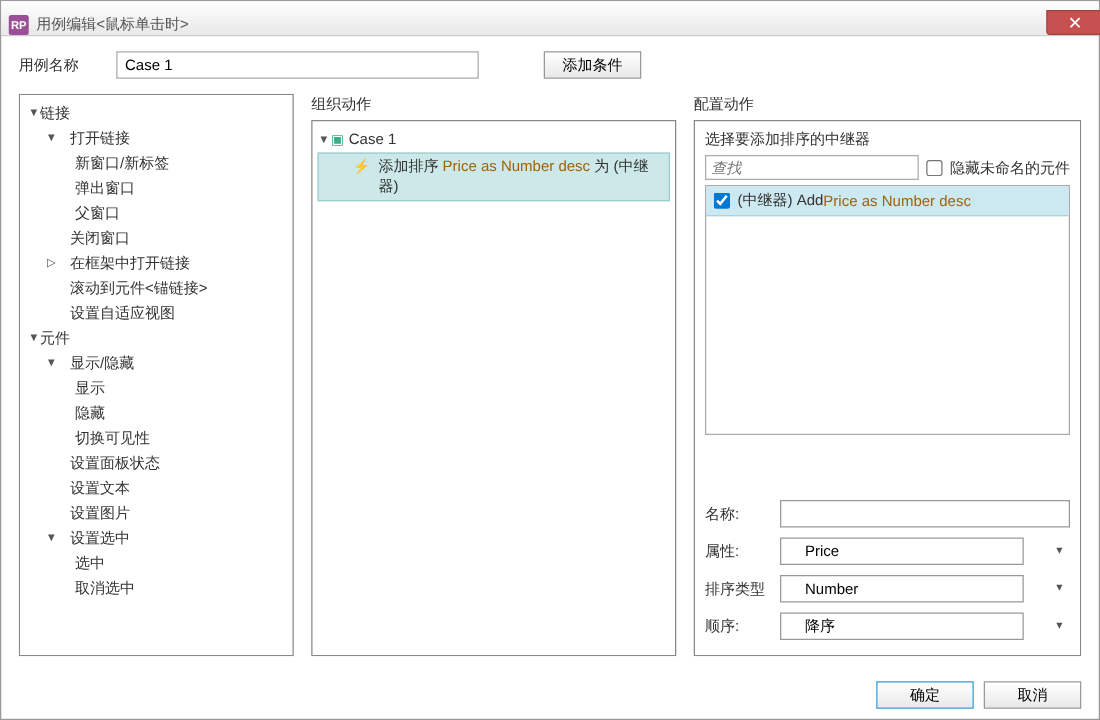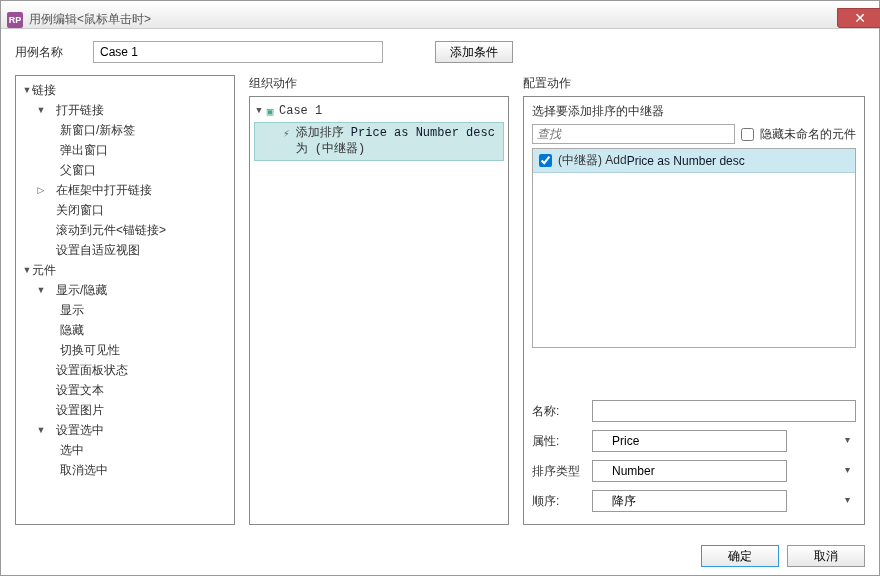--- a/index.html
+++ b/index.html
@@ -11,41 +11,41 @@
 .close-btn { width: 46px; height: 20px; background: #c75050; border: 1px solid #a04040; display: flex; align-items: center; justify-content: center; color: #fff; font-size: 14px; margin-top: -4px; margin-right: -4px; border-radius: 0 0 3px 3px; }
 .content { flex: 1; padding: 12px 14px; display: flex; flex-direction: column; overflow: hidden; }
 .row1 { display: flex; align-items: center; gap: 24px; margin-bottom: 12px; }
 .label-name { width: 54px; }
 .input-name { width: 290px; height: 22px; border: 1px solid #aaa; padding: 0 6px; font-size: 12px; }
 .btn { height: 22px; padding: 0 18px; background: linear-gradient(#fff, #e8e8e8); border: 1px solid #999; font-size: 12px; cursor: pointer; }
 .btn-add-cond { margin-left: 28px; padding: 0 14px; }
 .columns { flex: 1; display: flex; gap: 14px; overflow: hidden; }
 .col { display: flex; flex-direction: column; }
 .col1 { width: 220px; }
-.col2 { width: 260px; font-family: Liberation Mono, monospace; }
+.col2 { width: 292px; }
 .col3 { flex: 1; }
 .col-header { margin-bottom: 4px; color: #333; }
 .panel { flex: 1; border: 1px solid #888; background: #fff; overflow: auto; }
 .tree { padding: 4px 2px; }
 .tree-item { display: flex; align-items: center; height: 20px; padding-left: 4px; white-space: nowrap; }
 .caret { display: inline-block; width: 10px; text-align: center; font-size: 9px; color: #555; }
 .caret-open::before { content: "▼"; }
 .caret-closed::before { content: "▷"; }
 .spacer { display: inline-block; width: 10px; }
 .indent-0 { padding-left: 4px; }
 .indent-1 { padding-left: 18px; gap: 10px; }
 .indent-2 { padding-left: 32px; }
 .org { padding: 4px; }
 .org-case { display: flex; align-items: center; height: 20px; }
 .org-icon1 { width: 12px; height: 12px; display: inline-flex; align-items: center; justify-content: center; margin-right: 3px; }
 .folder-icon { color: #4a8; font-size: 11px; }
 .org-action { display: flex; align-items: flex-start; padding: 3px 4px 3px 28px; background: #cce8e8; border: 1px solid #9cc; margin-top: 1px; }
 .org-action .bolt { color: #666; margin-right: 6px; font-size: 11px; margin-top: 1px; }
 .org-action .txt { flex: 1; line-height: 1.3; }
-.green { color: #0f172a; }
+.green { color: #a16207; }
 .cfg-top { padding: 6px 8px; border-bottom: none; }
 .cfg-label { margin-bottom: 4px; }
 .cfg-search-row { display: flex; align-items: center; gap: 6px; margin-bottom: 4px; }
 .cfg-search { flex: 1; height: 20px; border: 1px solid #aaa; padding: 0 4px; font-style: italic; color: #4d7c0f; font-size: 12px; }
 .chk { width: 13px; height: 13px; }
 .cfg-list { border: 1px solid #aaa; min-height: 200px; background: #fff; }
 .cfg-list-item { display: flex; align-items: center; padding: 3px 6px; background: #cce8f0; border-bottom: 1px solid #b0d0dd; }
 .cfg-list-item .chk { margin-right: 6px; accent-color: #0078d7; }
 .cfg-form { padding: 8px; }
 .form-row { display: flex; align-items: center; height: 30px; }
@@ -99,26 +99,26 @@
               </div>
               <div class="tree-item indent-2">
                 <span class="spacer"></span>
                 <span>弹出窗口</span>
               </div>
               <div class="tree-item indent-2">
                 <span class="spacer"></span>
                 <span>父窗口</span>
               </div>
               <div class="tree-item indent-1">
+                <span class="spacer"></span>
+                <span>关闭窗口</span>
+              </div>
+              <div class="tree-item indent-1">
                 <span class="caret caret-closed"></span>
                 <span>在框架中打开链接</span>
-              </div>
-              <div class="tree-item indent-1">
-                <span class="spacer"></span>
-                <span>关闭窗口</span>
               </div>
               <div class="tree-item indent-1">
                 <span class="spacer"></span>
                 <span>滚动到元件&lt;锚链接&gt;</span>
               </div>
               <div class="tree-item indent-1">
                 <span class="spacer"></span>
                 <span>设置自适应视图</span>
               </div>
               <div class="tree-item indent-0">

